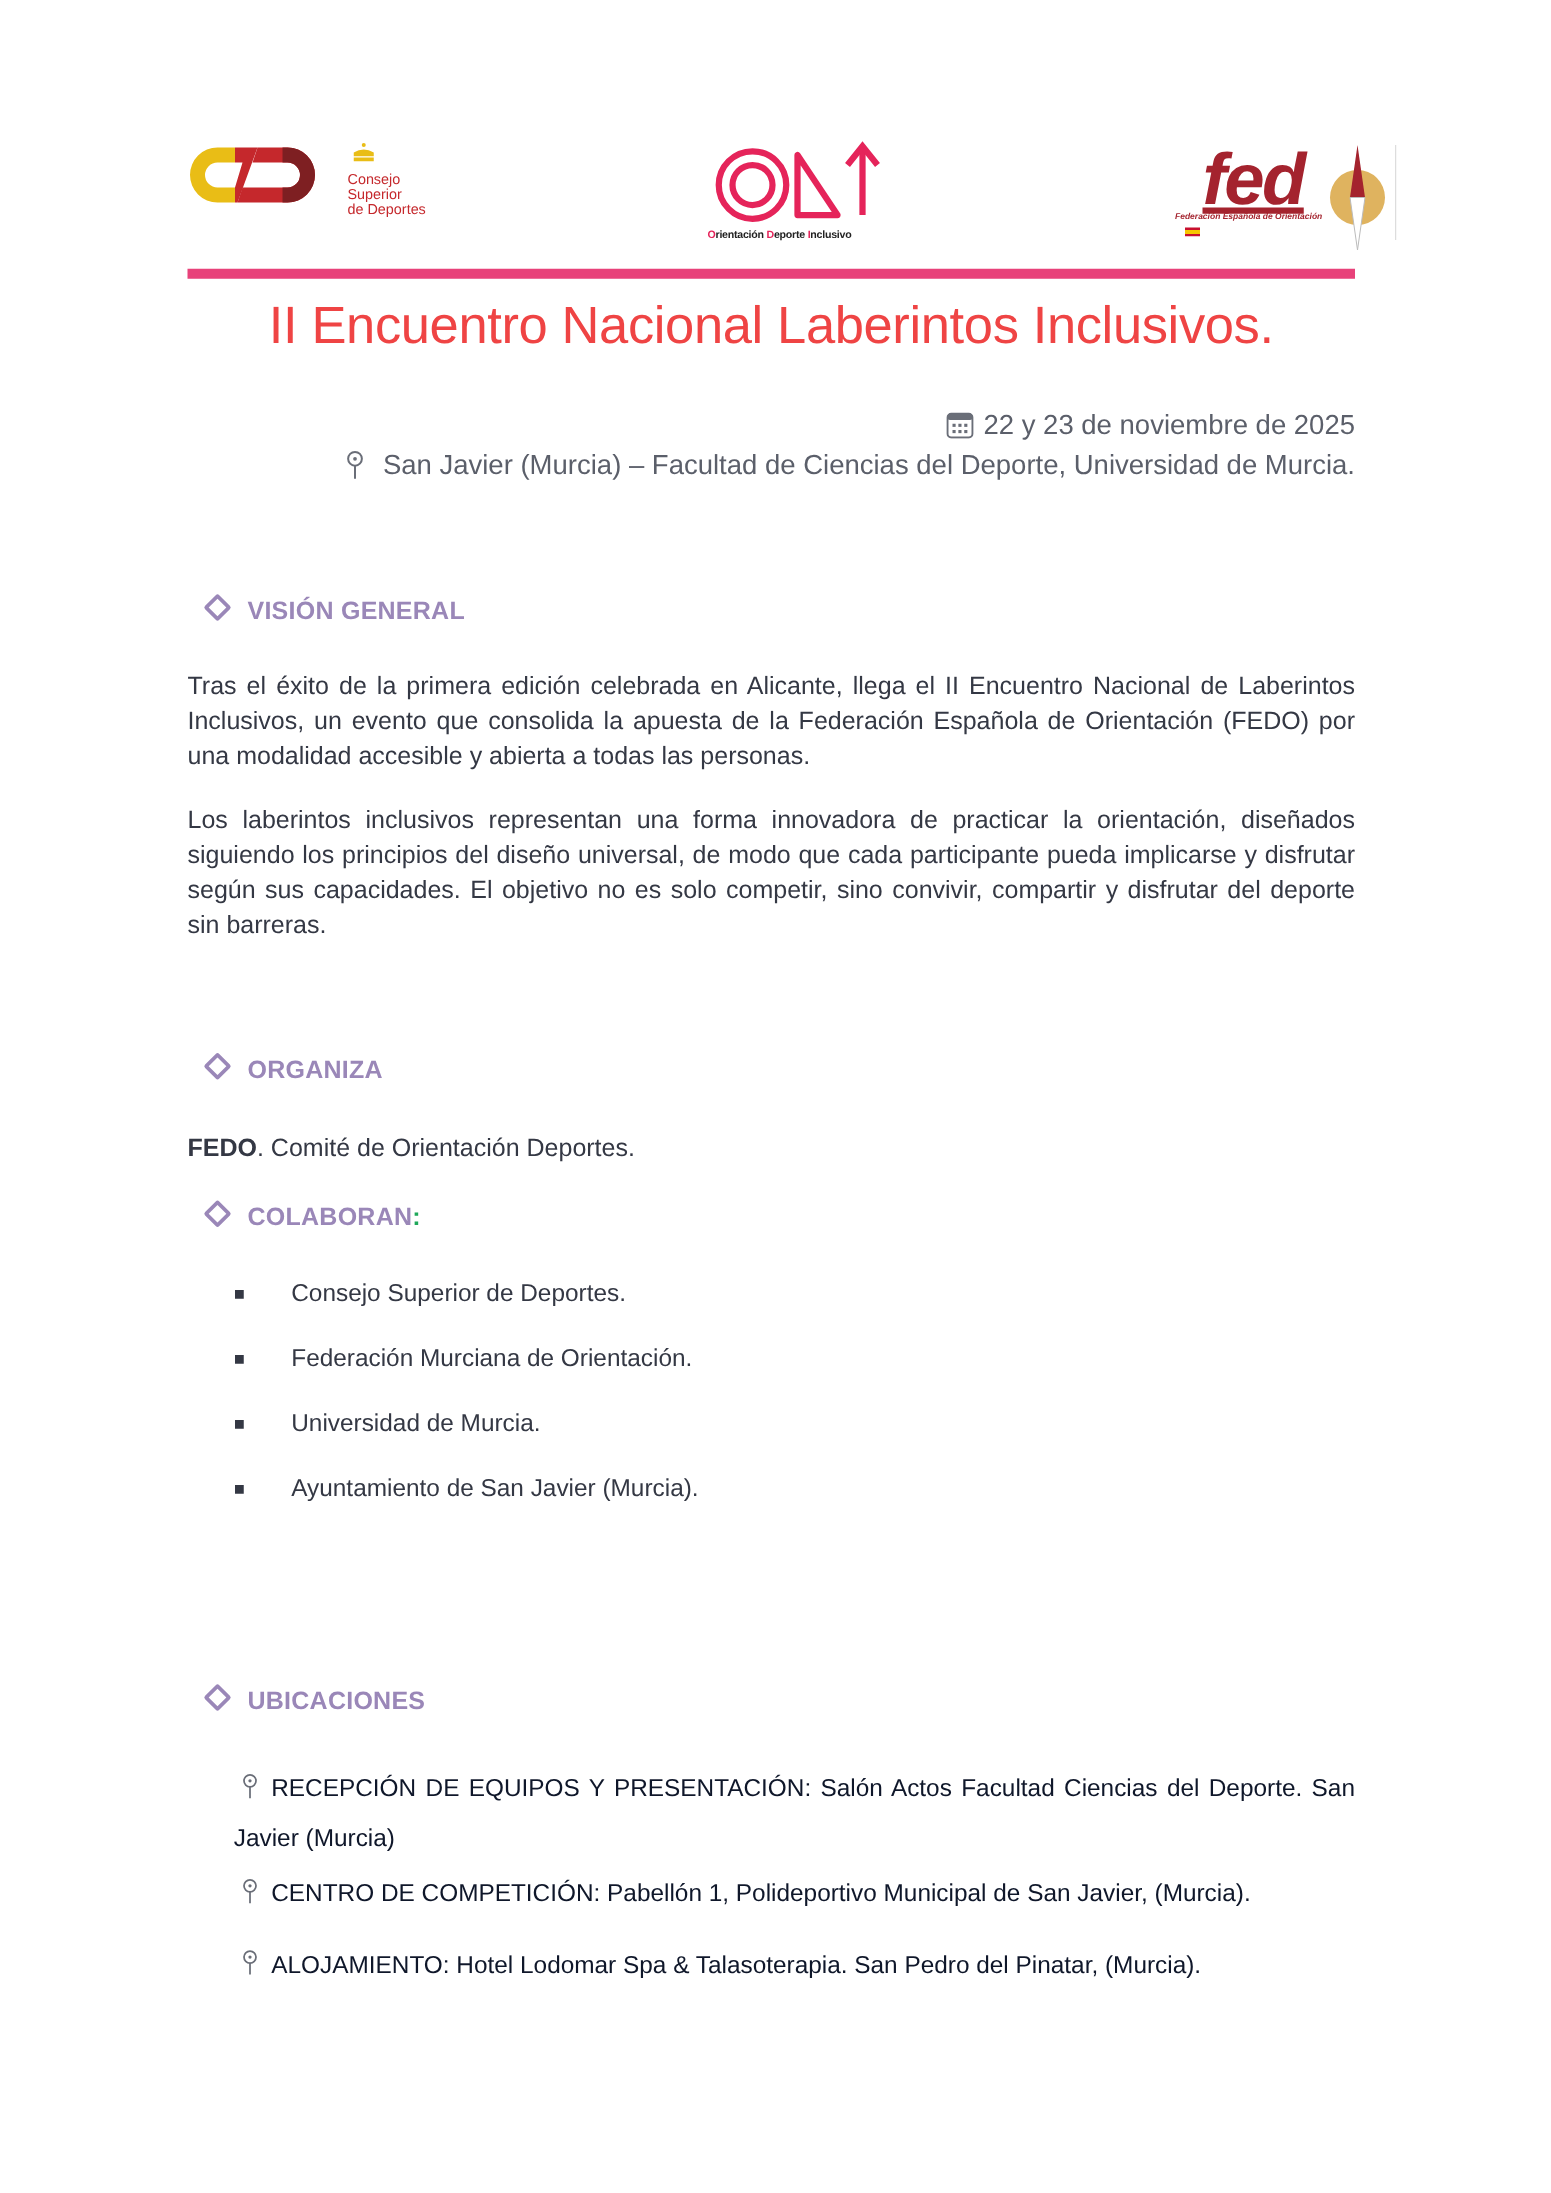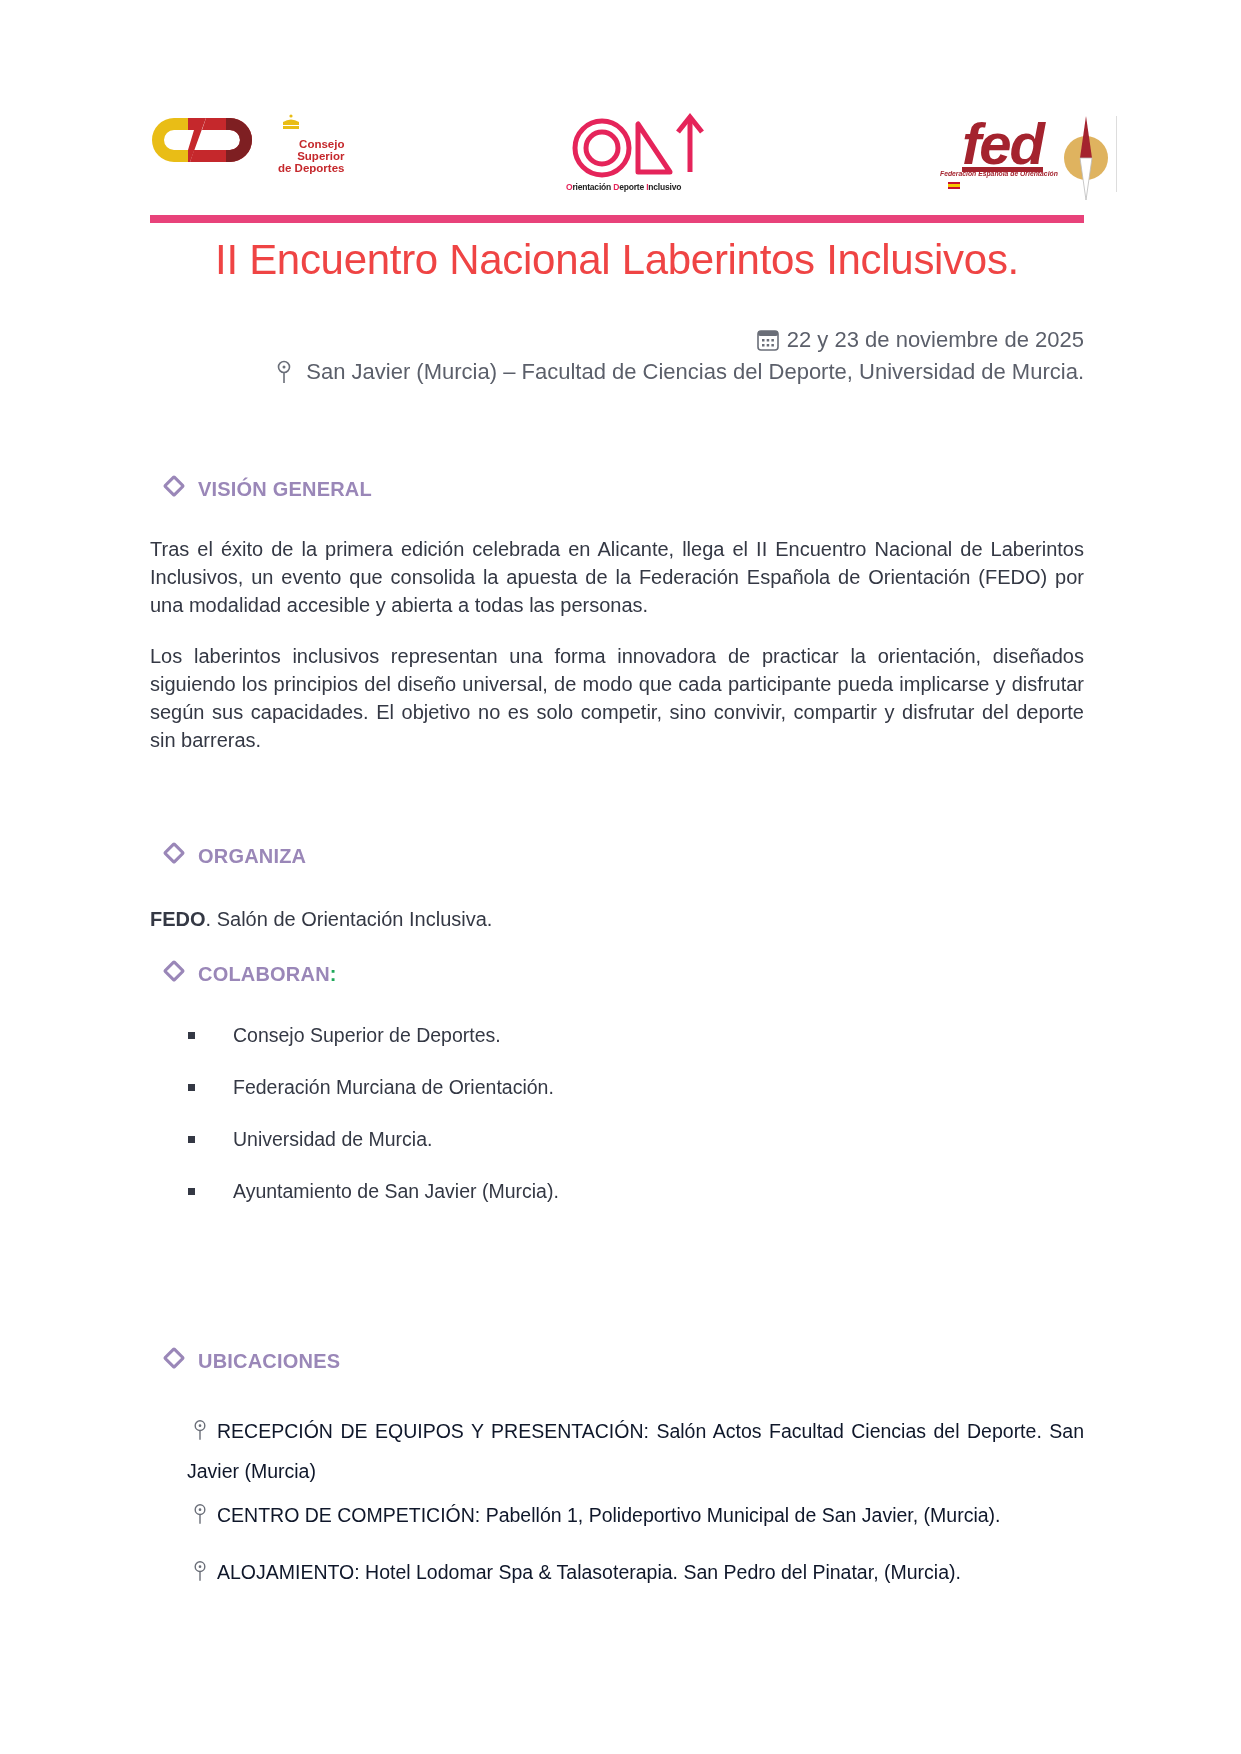--- a/index.html
+++ b/index.html
@@ -4,21 +4,21 @@
 <style>
   html, body { margin:0; padding:0; background:#ffffff; }
   body { width:1241px; height:1754px; position:relative; font-family:"Liberation Sans", sans-serif; color:#343844; overflow:hidden; }
   .page { position:absolute; left:0; top:0; width:1241px; height:1754px; }
   .abs { position:absolute; }
 
   
   .logo-csd { left:150px; top:112px; width:210px; height:70px; }
   .logo-odi { left:560px; top:112px; width:150px; height:85px;text-align:right; }
   .logo-fedo { left:940px; top:112px; width:180px; height:80px; }
-  .csd-text { position:absolute; left:128px; top:26px; font-size:11.5px; line-height:12px; color:#c5282c; font-weight:bold;text-align:right; }
+  .csd-text { position:absolute; left:128px; top:26px; font-size:11.5px; line-height:12px; color:#c5282c; font-weight:normal; }
   .csd-crown { position:absolute; left:130px; top:2px; width:22px; height:18px; }
   .odi-caption { position:absolute; left:6px; top:70px; font-size:8.5px; font-weight:bold; color:#222; white-space:nowrap; letter-spacing:-0.2px; }
   .odi-caption .r { color:#e5245a; }
   .fedo-word { position:absolute; left:22px; top:2px; font-size:58px; font-weight:bold; font-style:italic; color:#a4232e; letter-spacing:-2px; line-height:60px;text-decoration:underline; }
   .fedo-sub { position:absolute; left:0px; top:58px; font-size:6.8px; font-style:italic; font-weight:bold; color:#a4232e; white-space:nowrap; }
   .fedo-flag { position:absolute; left:8px; top:70px; width:12px; height:7px; background:linear-gradient(#c8102e 0 30%, #f7c600 30% 70%, #c8102e 70%); }
   .fedo-vline { position:absolute; left:176px; top:4px; width:1px; height:76px; background:#ddd; }
 
   .pink-bar { left:150px; top:215px; width:934px; height:8px; background:#e8427a; }
 
@@ -124,21 +124,21 @@
     <span>VISIÓN GENERAL</span>
   </div>
   <div class="abs para" style="top:535px">Tras el éxito de la primera edición celebrada en Alicante, llega el II Encuentro Nacional de Laberintos Inclusivos, un evento que consolida la apuesta de la Federación Española de Orientación (FEDO) por una modalidad accesible y abierta a todas las personas.</div>
   <div class="abs para" style="top:642px">Los laberintos inclusivos representan una forma innovadora de practicar la orientación, diseñados siguiendo los principios del diseño universal, de modo que cada participante pueda implicarse y disfrutar según sus capacidades. El objetivo no es solo competir, sino convivir, compartir y disfrutar del deporte sin barreras.</div>
 
   <div class="abs section-h" style="top:845px">
     <span class="diamond"></span>
     <span>ORGANIZA</span>
   </div>
   <div class="abs para" style="top:905px">
-    <b>FEDO</b><span>. Salón de Orientación Inclusiva.</span>
+    <b>FEDO</b><span>. Comité de Orientación Deportes.</span>
   </div>
 
   <div class="abs section-h" style="top:963px">
     <span class="diamond"></span>
     <span><span>COLABORAN</span><span class="colon">:</span></span>
   </div>
 
   <div class="abs bullet-item" style="top:1024px">
     <span class="bullet-sq"></span>
     <span>Consejo Superior de Deportes.</span>

